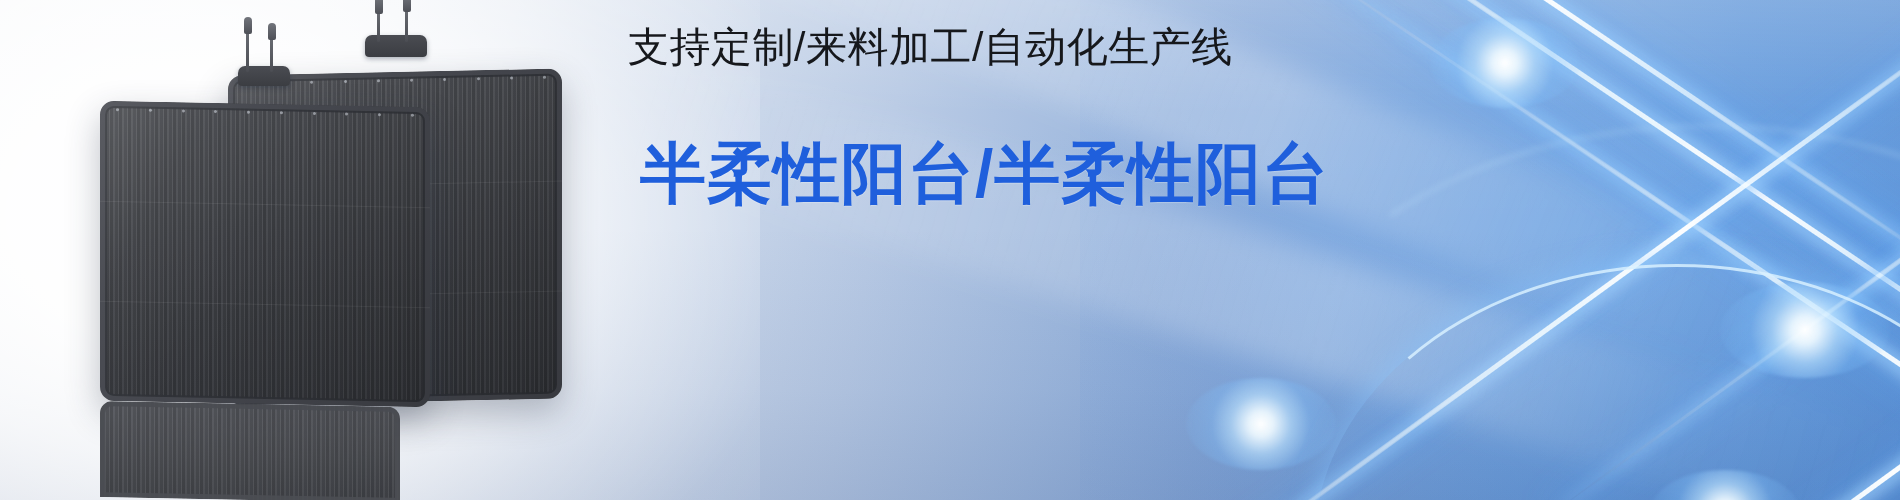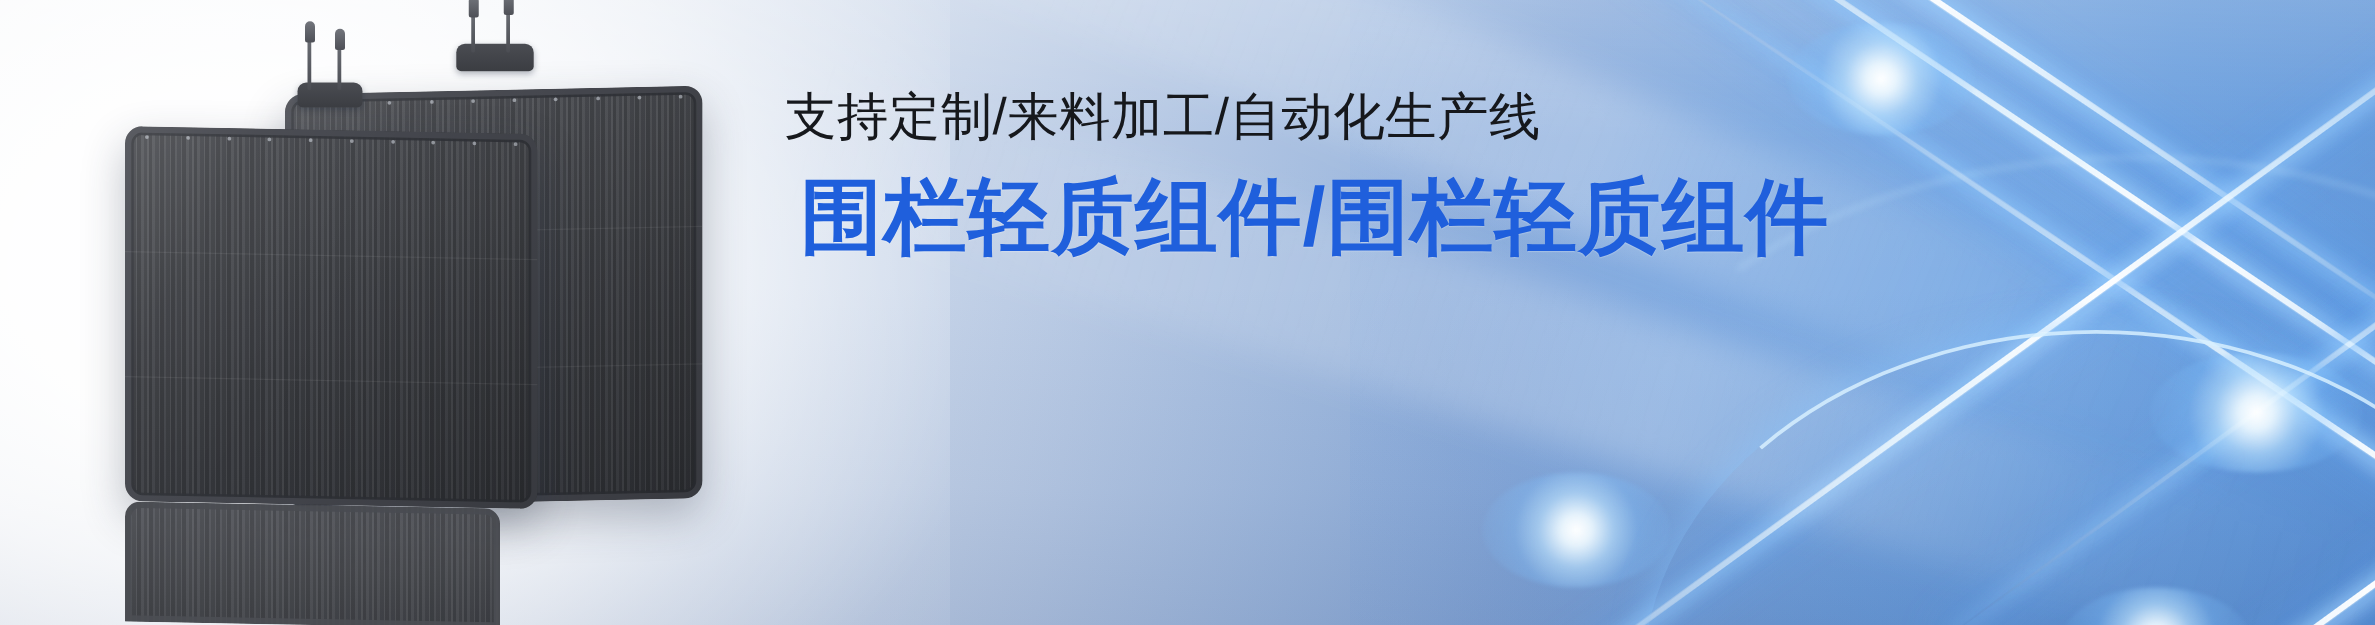--- a/index.html
+++ b/index.html
@@ -337,21 +337,20 @@
 
   .line-sub {
     position: absolute;
     left: 0;
     top: 22px;
     font-size: 41px;
     line-height: 1.25;
     letter-spacing: 0.5px;
     color: #16181c;
     white-space: nowrap;
-    margin-top: 46px;
   }
 
   .line-title {
     position: absolute;
     left: 12px;
     top: 135px;
     font-size: 66px;
     line-height: 1.18;
     font-weight: bold;
     letter-spacing: 1px;
@@ -458,17 +457,17 @@
     <div class="jbox jbox-front"></div>
     <div class="lead lead-f1"></div>
     <div class="lead lead-f2"></div>
 
     <div class="panel-bottom-hint"></div>
   </div>
 
   <div class="copy">
     <div class="line-sub">支持定制/来料加工/自动化生产线</div>
 
-    <div class="line-title">围栏轻质组件/围栏轻质组件</div>
+    <div class="line-title">半柔性阳台/半柔性阳台</div>
 
   </div>
 
 </div>
 
 </body></html>

